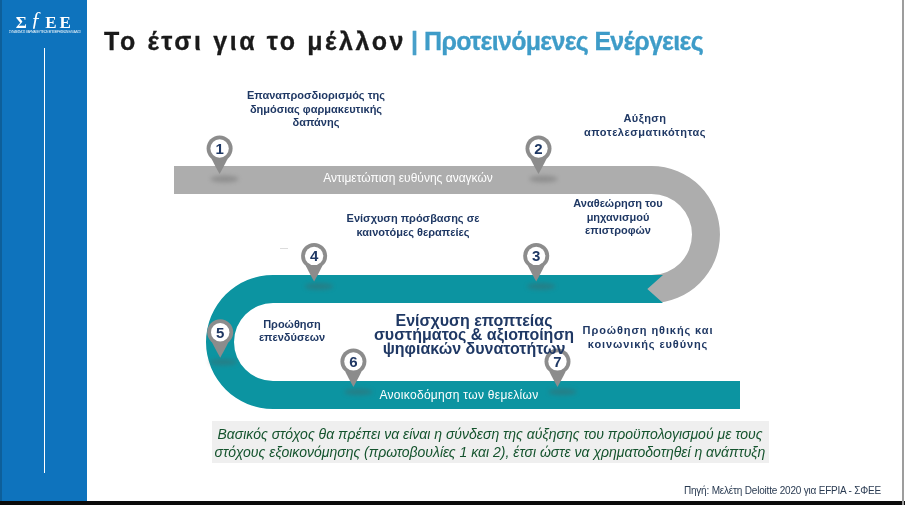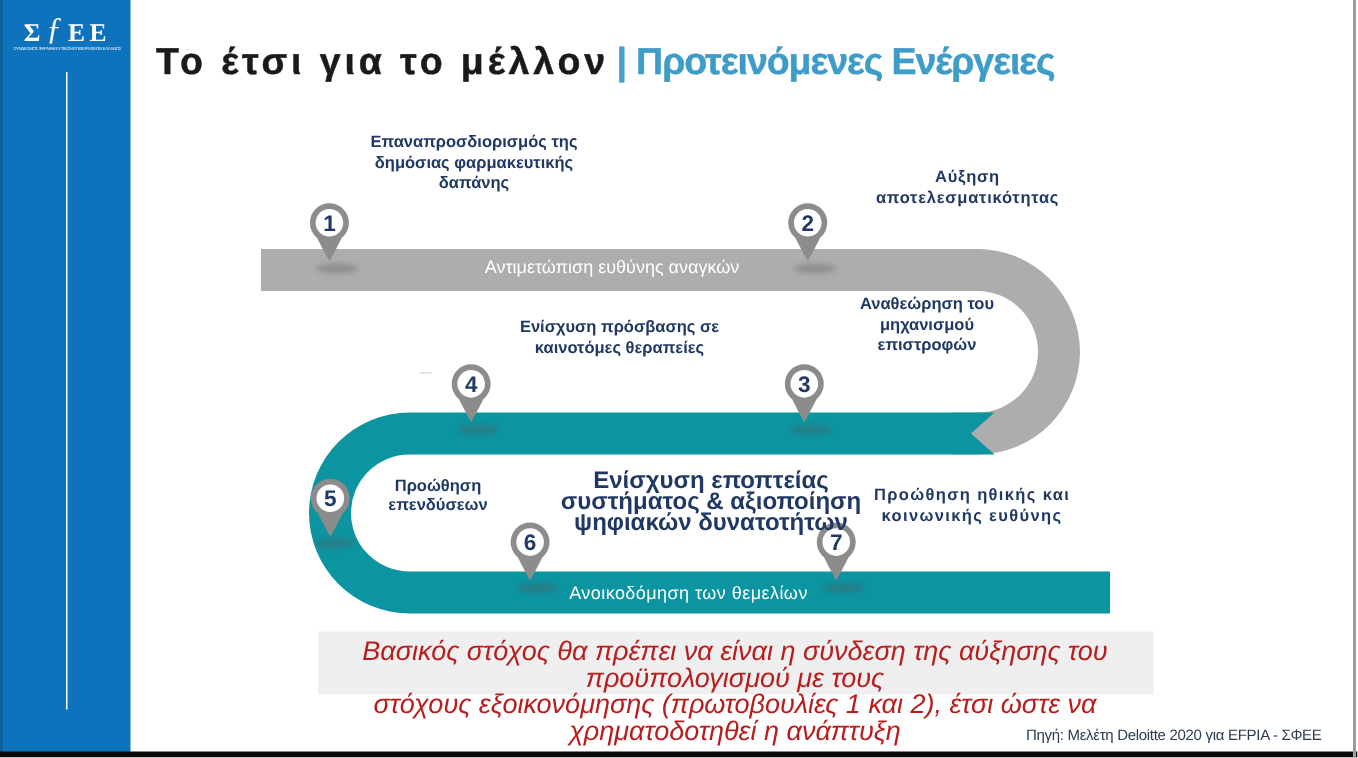--- a/index.html
+++ b/index.html
@@ -107,18 +107,18 @@
 <div class="lbl" style="left:316px;top:89px;">Επαναπροσδιορισμός της<br>δημόσιας φαρμακευτικής<br>δαπάνης</div>
 <div class="lbl" style="left:645px;top:112px;letter-spacing:0.5px;">Αύξηση<br>αποτελεσματικότητας</div>
 <div class="lbl" style="left:413px;top:212px;">Ενίσχυση πρόσβασης σε<br>καινοτόμες θεραπείες</div>
 <div class="lbl" style="left:618px;top:197px;">Αναθεώρηση του<br>μηχανισμού<br>επιστροφών</div>
 <div class="lbl" style="left:292px;top:318px;font-size:11px;line-height:12.8px;">Προώθηση<br>επενδύσεων</div>
 <div class="lbl" style="left:474px;top:314px;font-size:16px;line-height:14.2px;">Ενίσχυση εποπτείας<br>συστήματος &amp; αξιοποίηση<br>ψηφιακών δυνατοτήτων</div>
 <div class="lbl" style="left:648px;top:324px;letter-spacing:0.9px;">Προώθηση ηθικής και<br>κοινωνικής ευθύνης</div>
 
 <div class="abs" style="left:212px;top:421px;width:557px;height:42px;background:#efefef;"></div>
 <div class="abs" style="left:490px;top:426px;transform:translateX(-50%);width:560px;text-align:center;
-     font-style:italic;font-size:18px;line-height:17.5px;color:#b91c1c;">
+     font-style:italic;font-size:14px;line-height:17.5px;color:#14532d;">
 Βασικός στόχος θα πρέπει να είναι η σύνδεση της αύξησης του προϋπολογισμού με τους<br>
 στόχους εξοικονόμησης (πρωτοβουλίες 1 και 2), έτσι ώστε να χρηματοδοτηθεί η ανάπτυξη
 </div>
 
 <div class="abs" style="right:24px;top:484.5px;font-size:10px;letter-spacing:-0.2px;color:#2a3b52;">Πηγή: Μελέτη Deloitte 2020 για EFPIA - ΣΦΕΕ</div>
 
 </body></html>

